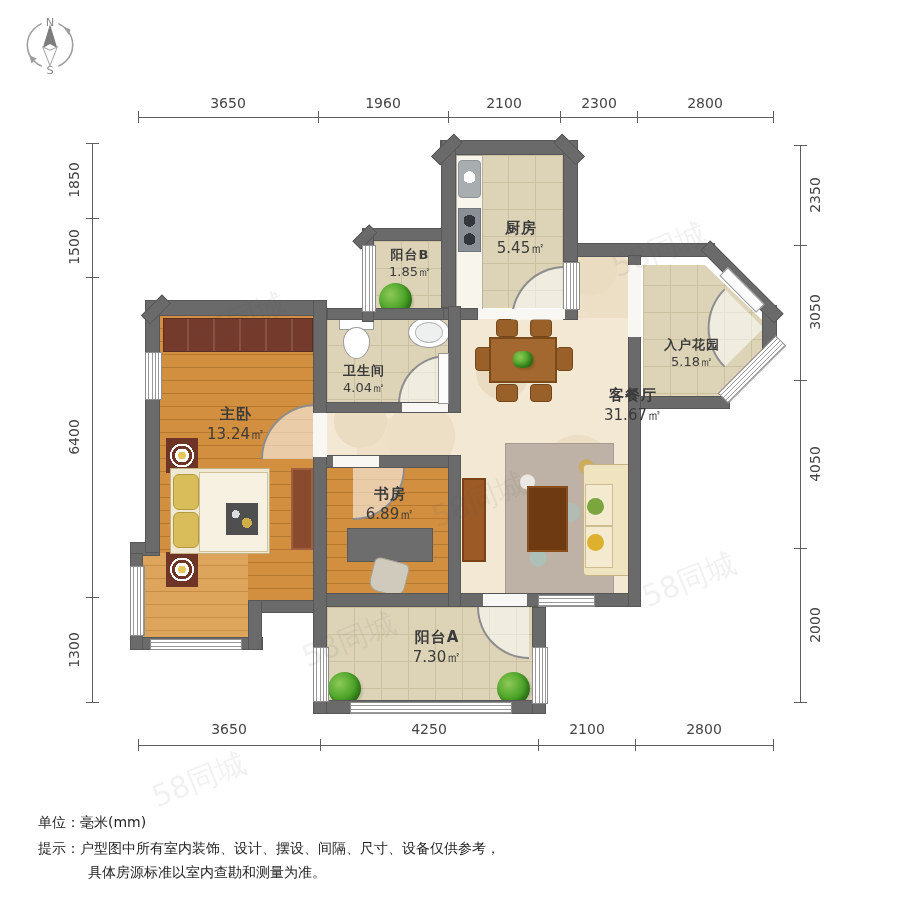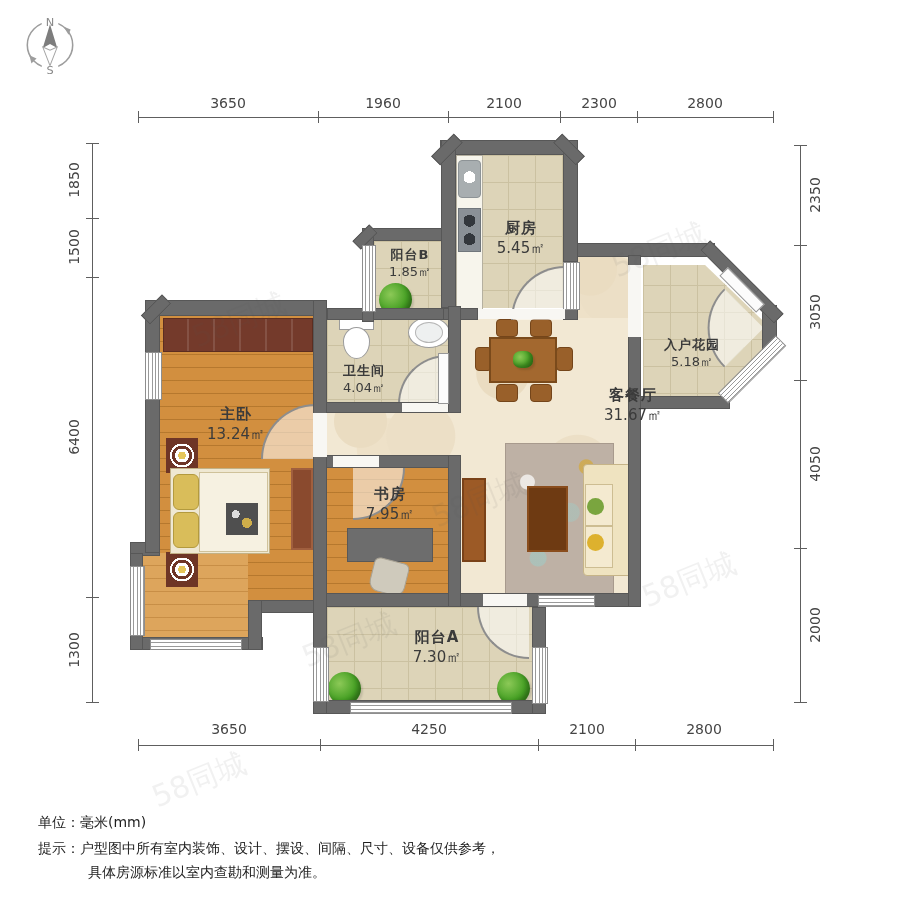--- a/index.html
+++ b/index.html
@@ -180,21 +180,21 @@
 
   <div class="leaf" style="left:716px;top:284px;width:50px;height:10px;transform:rotate(45deg);"></div>
   <div class="arc bl" style="left:696px;top:300px;width:54px;height:54px;transform:rotate(45deg);"></div>
 
   <div class="rlabel" style="left:236px;top:405px;">
     <div class="n">主卧</div>
     <div class="a">13.24㎡</div>
   </div>
   <div class="rlabel" style="left:390px;top:485px;">
     <div class="n">书房</div>
-    <div class="a">7.95㎡</div>
+    <div class="a">6.89㎡</div>
   </div>
   <div class="rlabel small" style="left:364px;top:363px;">
     <div class="n">卫生间</div>
     <div class="a">4.04㎡</div>
   </div>
   <div class="rlabel" style="left:521px;top:219px;">
     <div class="n">厨房</div>
     <div class="a">5.45㎡</div>
   </div>
   <div class="rlabel small" style="left:410px;top:247px;">

